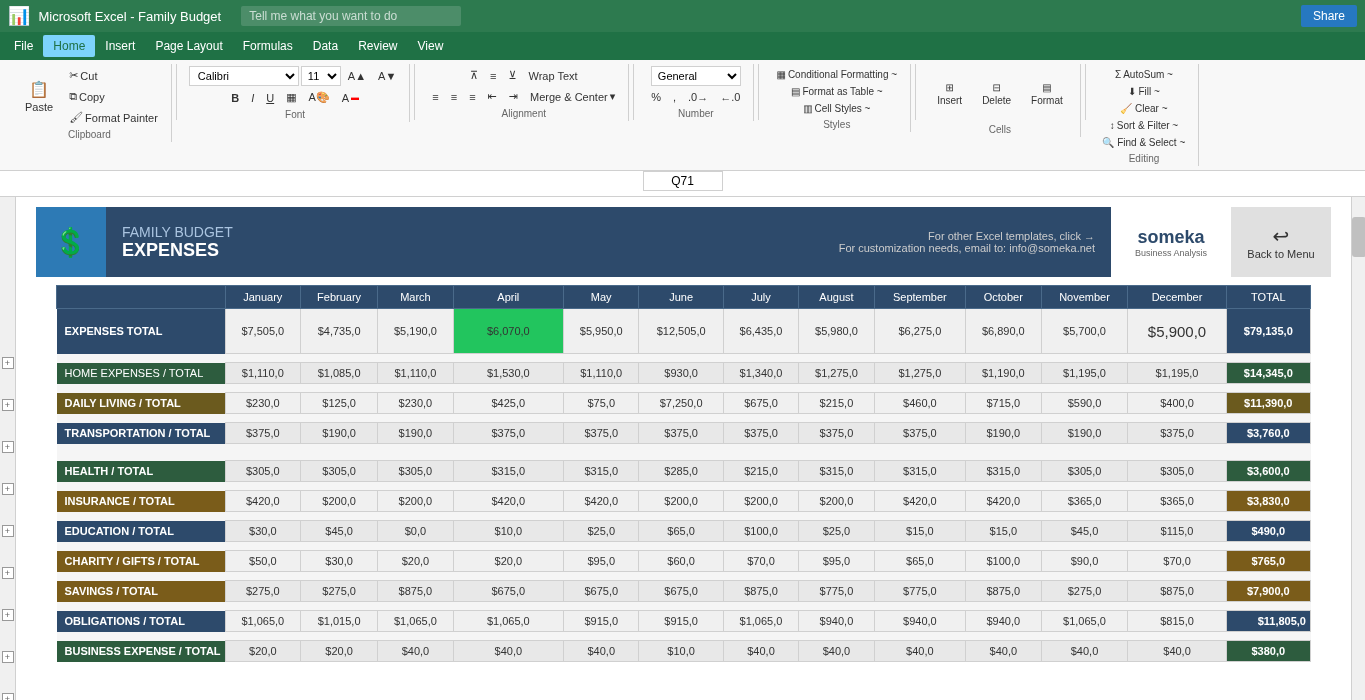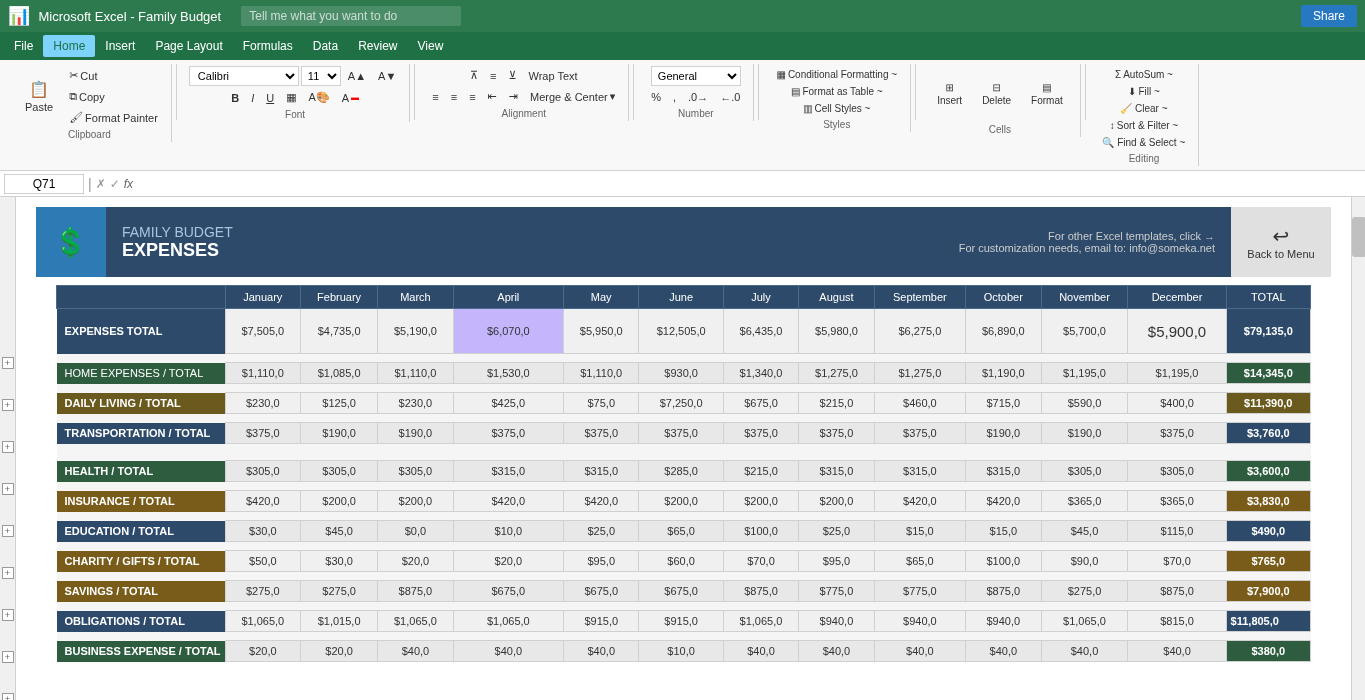--- a/index.html
+++ b/index.html
@@ -69,20 +69,21 @@
 
     
     .formula-bar {
       background: white;
       border-bottom: 1px solid #d0d0d0;
       display: flex;
       align-items: center;
       height: 26px;
       padding: 0 4px;
       gap: 4px;
+      flex-direction: column;
     }
     .name-box {
       width: 80px;
       border: 1px solid #d0d0d0;
       padding: 2px 4px;
       font-size: 12px;
       text-align: center;
     }
     .formula-divider { color: #999; font-size: 14px; }
     .formula-input { flex: 1; border: none; outline: none; font-size: 12px; padding: 2px 4px; }
@@ -450,20 +451,26 @@
         <span style="font-size:28px;background:#2d7ab5;width:100%;height:100%;display:flex;align-items:center;justify-content:center;">💲</span>
       </div>
       <div class="sheet-header-title">
         <div class="sheet-header-title-main">FAMILY BUDGET</div>
         <div class="sheet-header-title-sub">EXPENSES</div>
       </div>
       <div class="sheet-header-info">
         <div>
           <div>For other Excel templates, click →</div>
           <div>For customization needs, email to: info@someka.net</div>
+        </div>
+      </div>
+      <div class="sheet-header-brand">
+        <div style="text-align:center;">
+          <div style="font-size:18px;font-weight:bold;color:#2d4a6b;">someka</div>
+          <div style="font-size:9px;color:#666;">Business Analysis</div>
         </div>
       </div>
       <div class="sheet-header-back">
         <span style="font-size:20px;">↩</span>
         <span style="font-size:11px;">Back to Menu</span>
       </div>
     </div>
 
     <div style="margin:0 20px 10px 20px;overflow-x:auto;">
       <table class="budget-table">
@@ -484,21 +491,21 @@
             <th>December</th>
             <th>TOTAL</th>
           </tr>
         </thead>
         <tbody id="budget-table-body">
         <tr>
               <td style="background: rgb(45, 74, 107); color: white; font-weight: bold; text-align: left; padding-left: 8px; font-size: 11px; border: none;">EXPENSES TOTAL</td>
               <td style="background: rgb(240, 240, 240); color: rgb(51, 51, 51); border: 1px solid rgb(208, 208, 208); padding: 4px; text-align: center; font-size: 11px;">$7,505,0</td>
               <td style="background: rgb(240, 240, 240); color: rgb(51, 51, 51); border: 1px solid rgb(208, 208, 208); padding: 4px; text-align: center; font-size: 11px;">$4,735,0</td>
               <td style="background: rgb(240, 240, 240); color: rgb(51, 51, 51); border: 1px solid rgb(208, 208, 208); padding: 4px; text-align: center; font-size: 11px;">$5,190,0</td>
-              <td style="background: #c4b5fd; color: rgb(51, 51, 51); border: 1px solid rgb(208, 208, 208); padding: 16px; text-align: center; font-size: 11px; margin-left: 22px;">$6,070,0</td>
+              <td style="background: #22c55e; color: rgb(51, 51, 51); border: 1px solid rgb(208, 208, 208); padding: 16px; text-align: center; font-size: 11px; margin-left: 22px;">$6,070,0</td>
               <td style="background: rgb(240, 240, 240); color: rgb(51, 51, 51); border: 1px solid rgb(208, 208, 208); padding: 4px; text-align: center; font-size: 11px;">$5,950,0</td>
               <td style="background: rgb(240, 240, 240); color: rgb(51, 51, 51); border: 1px solid rgb(208, 208, 208); padding: 4px; text-align: center; font-size: 11px;">$12,505,0</td>
               <td style="background: rgb(240, 240, 240); color: rgb(51, 51, 51); border: 1px solid rgb(208, 208, 208); padding: 4px; text-align: center; font-size: 11px;">$6,435,0</td>
               <td style="background: rgb(240, 240, 240); color: rgb(51, 51, 51); border: 1px solid rgb(208, 208, 208); padding: 4px; text-align: center; font-size: 11px;">$5,980,0</td>
               <td style="background: rgb(240, 240, 240); color: rgb(51, 51, 51); border: 1px solid rgb(208, 208, 208); padding: 4px; text-align: center; font-size: 11px;">$6,275,0</td>
               <td style="background: rgb(240, 240, 240); color: rgb(51, 51, 51); border: 1px solid rgb(208, 208, 208); padding: 4px; text-align: center; font-size: 11px;">$6,890,0</td>
               <td style="background: rgb(240, 240, 240); color: rgb(51, 51, 51); border: 1px solid rgb(208, 208, 208); padding: 4px; text-align: center; font-size: 11px;">$5,700,0</td>
               <td style="background: rgb(240, 240, 240); color: rgb(51, 51, 51); border: 1px solid rgb(208, 208, 208); padding: 4px; text-align: center; font-size: 15px;">$5,900,0</td>
               <td style="background: rgb(45, 74, 107); color: white; font-weight: bold; border: 1px solid rgb(208, 208, 208); padding: 4px; text-align: center; font-size: 11px;">$79,135,0</td>
             </tr>
@@ -667,21 +674,21 @@
               <td style="background: rgb(240, 240, 240); color: rgb(51, 51, 51); border: 1px solid rgb(208, 208, 208); padding: 4px; text-align: center; font-size: 11px;">$1,065,0</td>
               <td style="background: rgb(240, 240, 240); color: rgb(51, 51, 51); border: 1px solid rgb(208, 208, 208); padding: 4px; text-align: center; font-size: 11px;">$1,065,0</td>
               <td style="background: rgb(240, 240, 240); color: rgb(51, 51, 51); border: 1px solid rgb(208, 208, 208); padding: 4px; text-align: center; font-size: 11px;">$915,0</td>
               <td style="background: rgb(240, 240, 240); color: rgb(51, 51, 51); border: 1px solid rgb(208, 208, 208); padding: 4px; text-align: center; font-size: 11px;">$915,0</td>
               <td style="background: rgb(240, 240, 240); color: rgb(51, 51, 51); border: 1px solid rgb(208, 208, 208); padding: 4px; text-align: center; font-size: 11px;">$1,065,0</td>
               <td style="background: rgb(240, 240, 240); color: rgb(51, 51, 51); border: 1px solid rgb(208, 208, 208); padding: 4px; text-align: center; font-size: 11px;">$940,0</td>
               <td style="background: rgb(240, 240, 240); color: rgb(51, 51, 51); border: 1px solid rgb(208, 208, 208); padding: 4px; text-align: center; font-size: 11px;">$940,0</td>
               <td style="background: rgb(240, 240, 240); color: rgb(51, 51, 51); border: 1px solid rgb(208, 208, 208); padding: 4px; text-align: center; font-size: 11px;">$940,0</td>
               <td style="background: rgb(240, 240, 240); color: rgb(51, 51, 51); border: 1px solid rgb(208, 208, 208); padding: 4px; text-align: center; font-size: 11px;">$1,065,0</td>
               <td style="background: rgb(240, 240, 240); color: rgb(51, 51, 51); border: 1px solid rgb(208, 208, 208); padding: 4px; text-align: center; font-size: 11px;">$815,0</td>
-              <td style="background: rgb(45, 74, 107); color: white; font-weight: bold; border: 1px solid rgb(208, 208, 208); text-align: left; font-size: 11px;">$11,805,0</td>
+              <td style="background: rgb(45, 74, 107); color: white; font-weight: bold; border: 1px solid rgb(208, 208, 208); text-align: right; font-size: 11px;">$11,805,0</td>
             </tr>
             <tr style="height: 6px;">
               <td colspan="14" style="background:#f5f5f5;border:none;"></td>
             </tr>
             <tr>
               <td style="background: rgb(45, 92, 62); color: white; font-weight: bold; text-align: left; padding-left: 8px; font-size: 11px; border: none;">BUSINESS EXPENSE / TOTAL</td>
               <td style="background: rgb(232, 232, 232); color: rgb(51, 51, 51); border: 1px solid rgb(208, 208, 208); padding: 4px; text-align: center; font-size: 11px;">$20,0</td>
               <td style="background: rgb(232, 232, 232); color: rgb(51, 51, 51); border: 1px solid rgb(208, 208, 208); padding: 4px; text-align: center; font-size: 11px;">$20,0</td>
               <td style="background: rgb(232, 232, 232); color: rgb(51, 51, 51); border: 1px solid rgb(208, 208, 208); padding: 4px; text-align: center; font-size: 11px;">$40,0</td>
               <td style="background: rgb(232, 232, 232); color: rgb(51, 51, 51); border: 1px solid rgb(208, 208, 208); padding: 4px; text-align: center; font-size: 11px;">$40,0</td>

